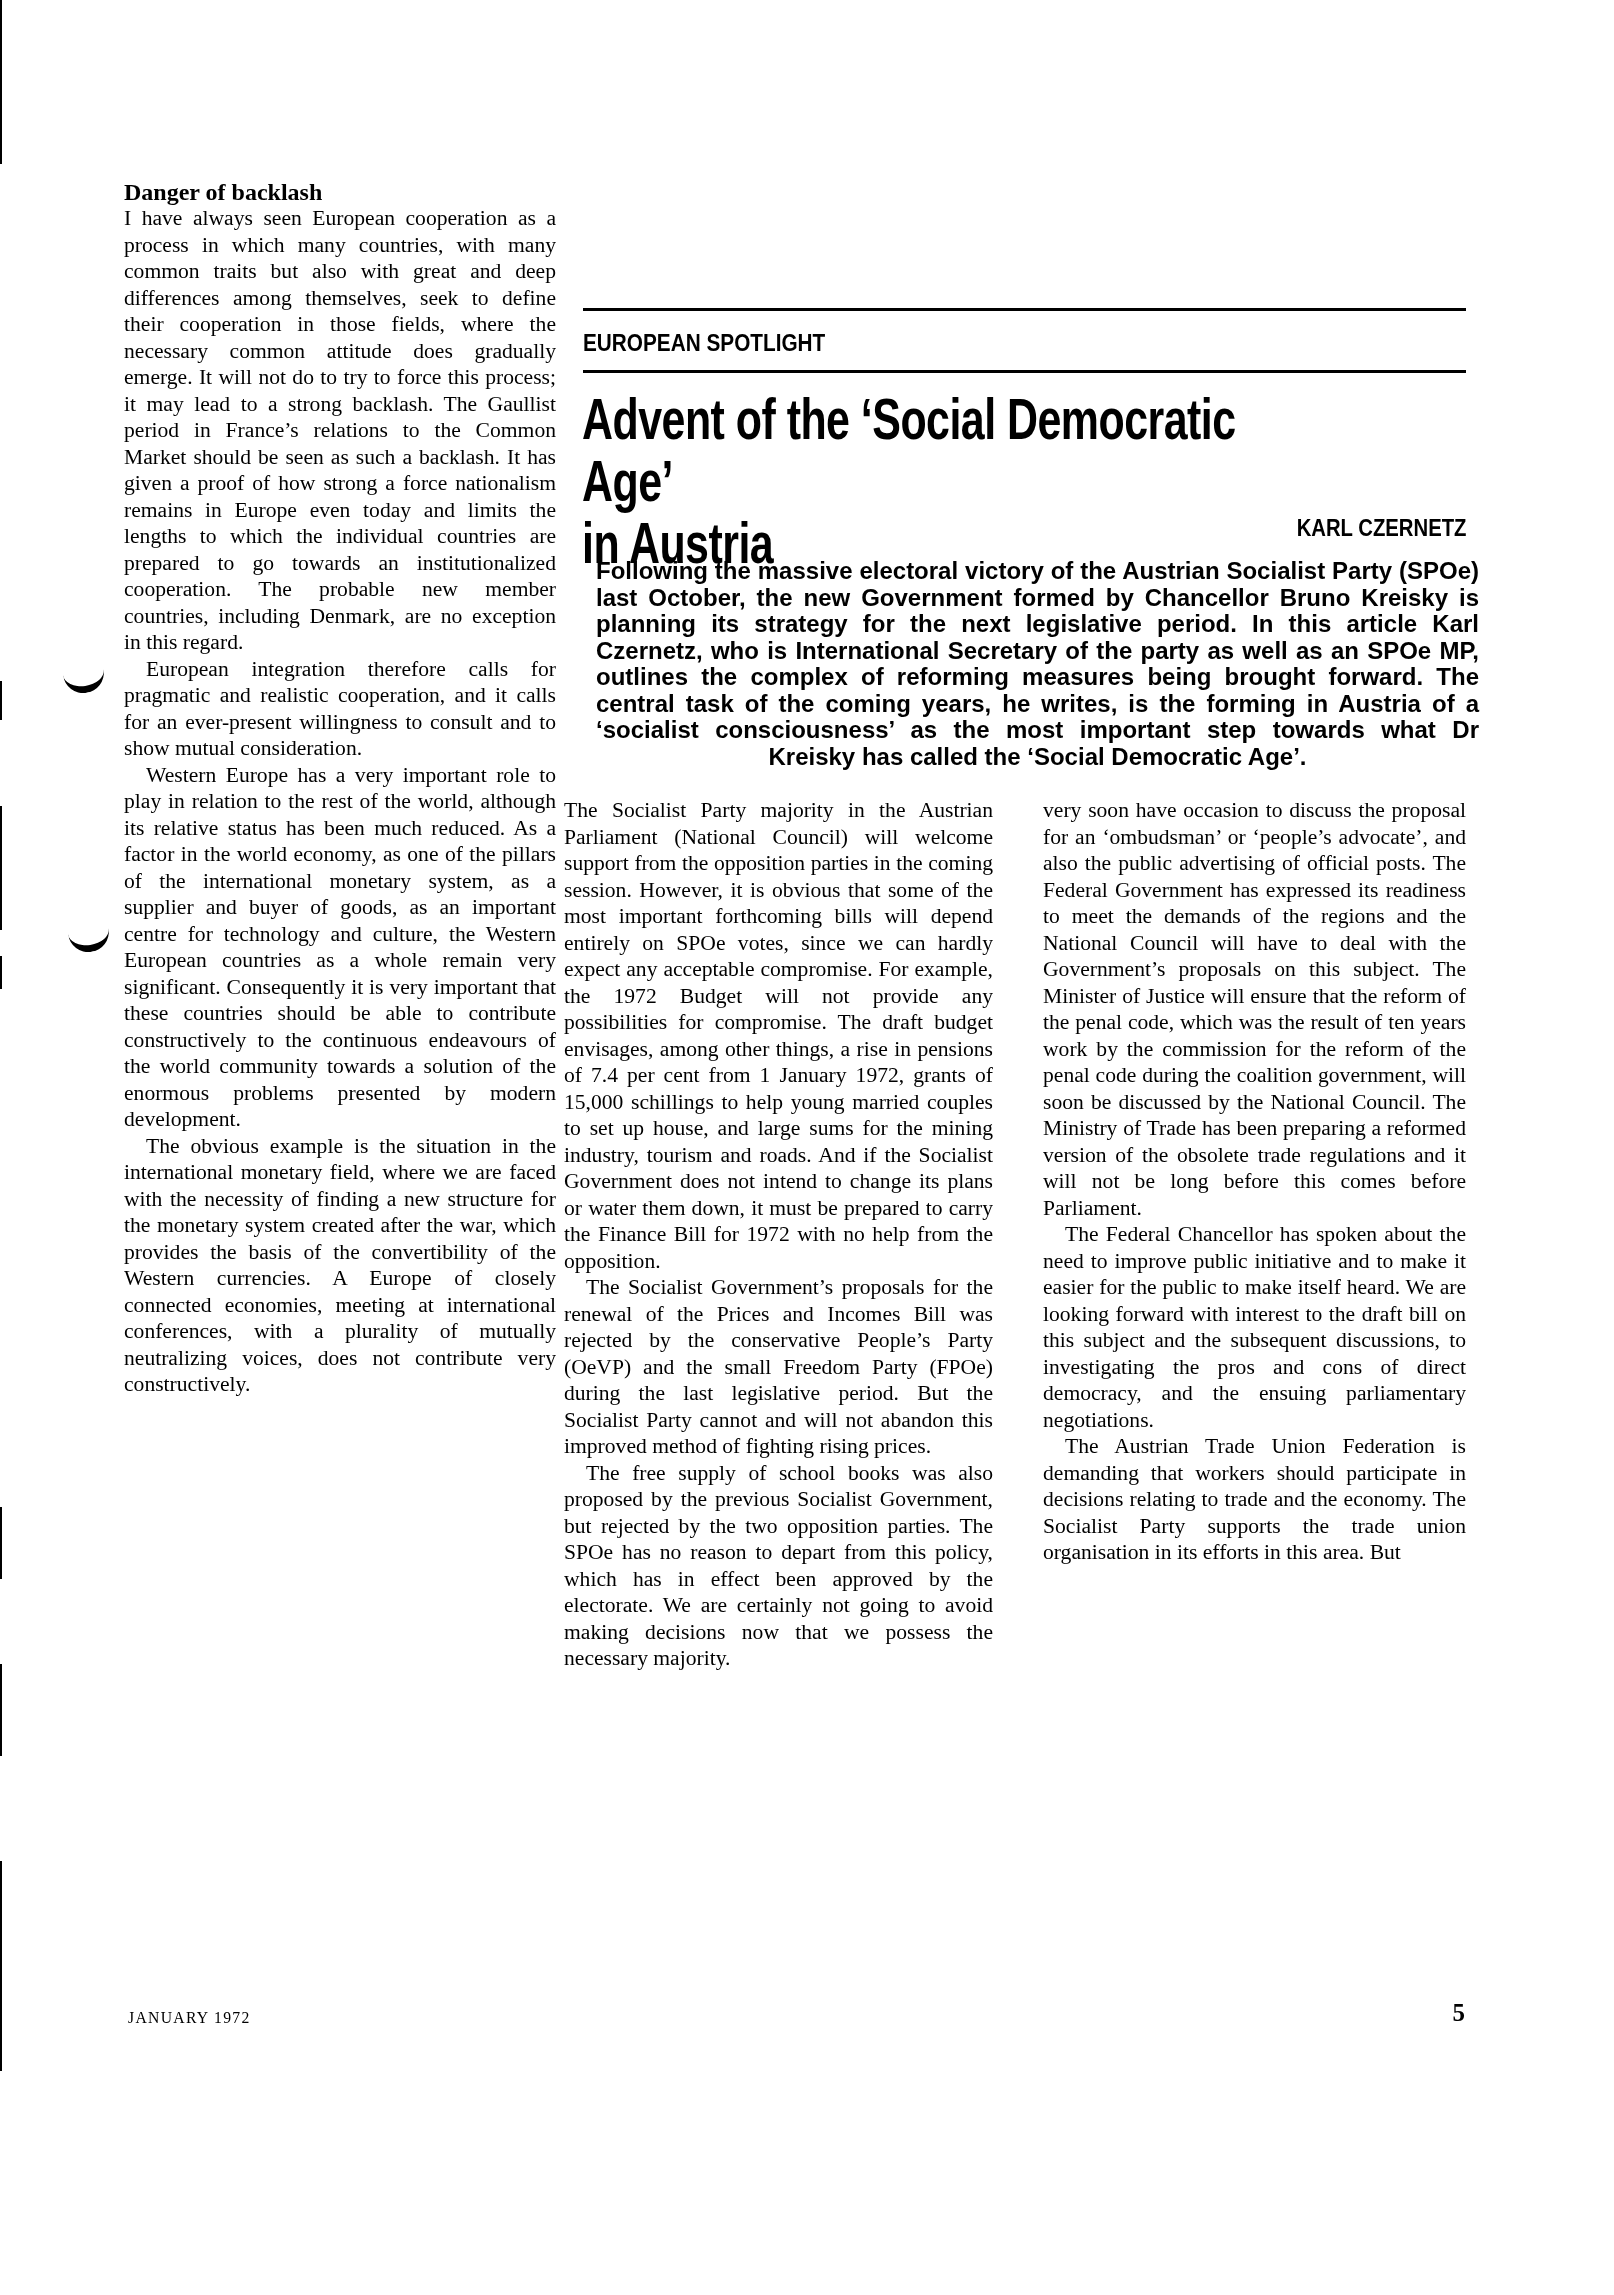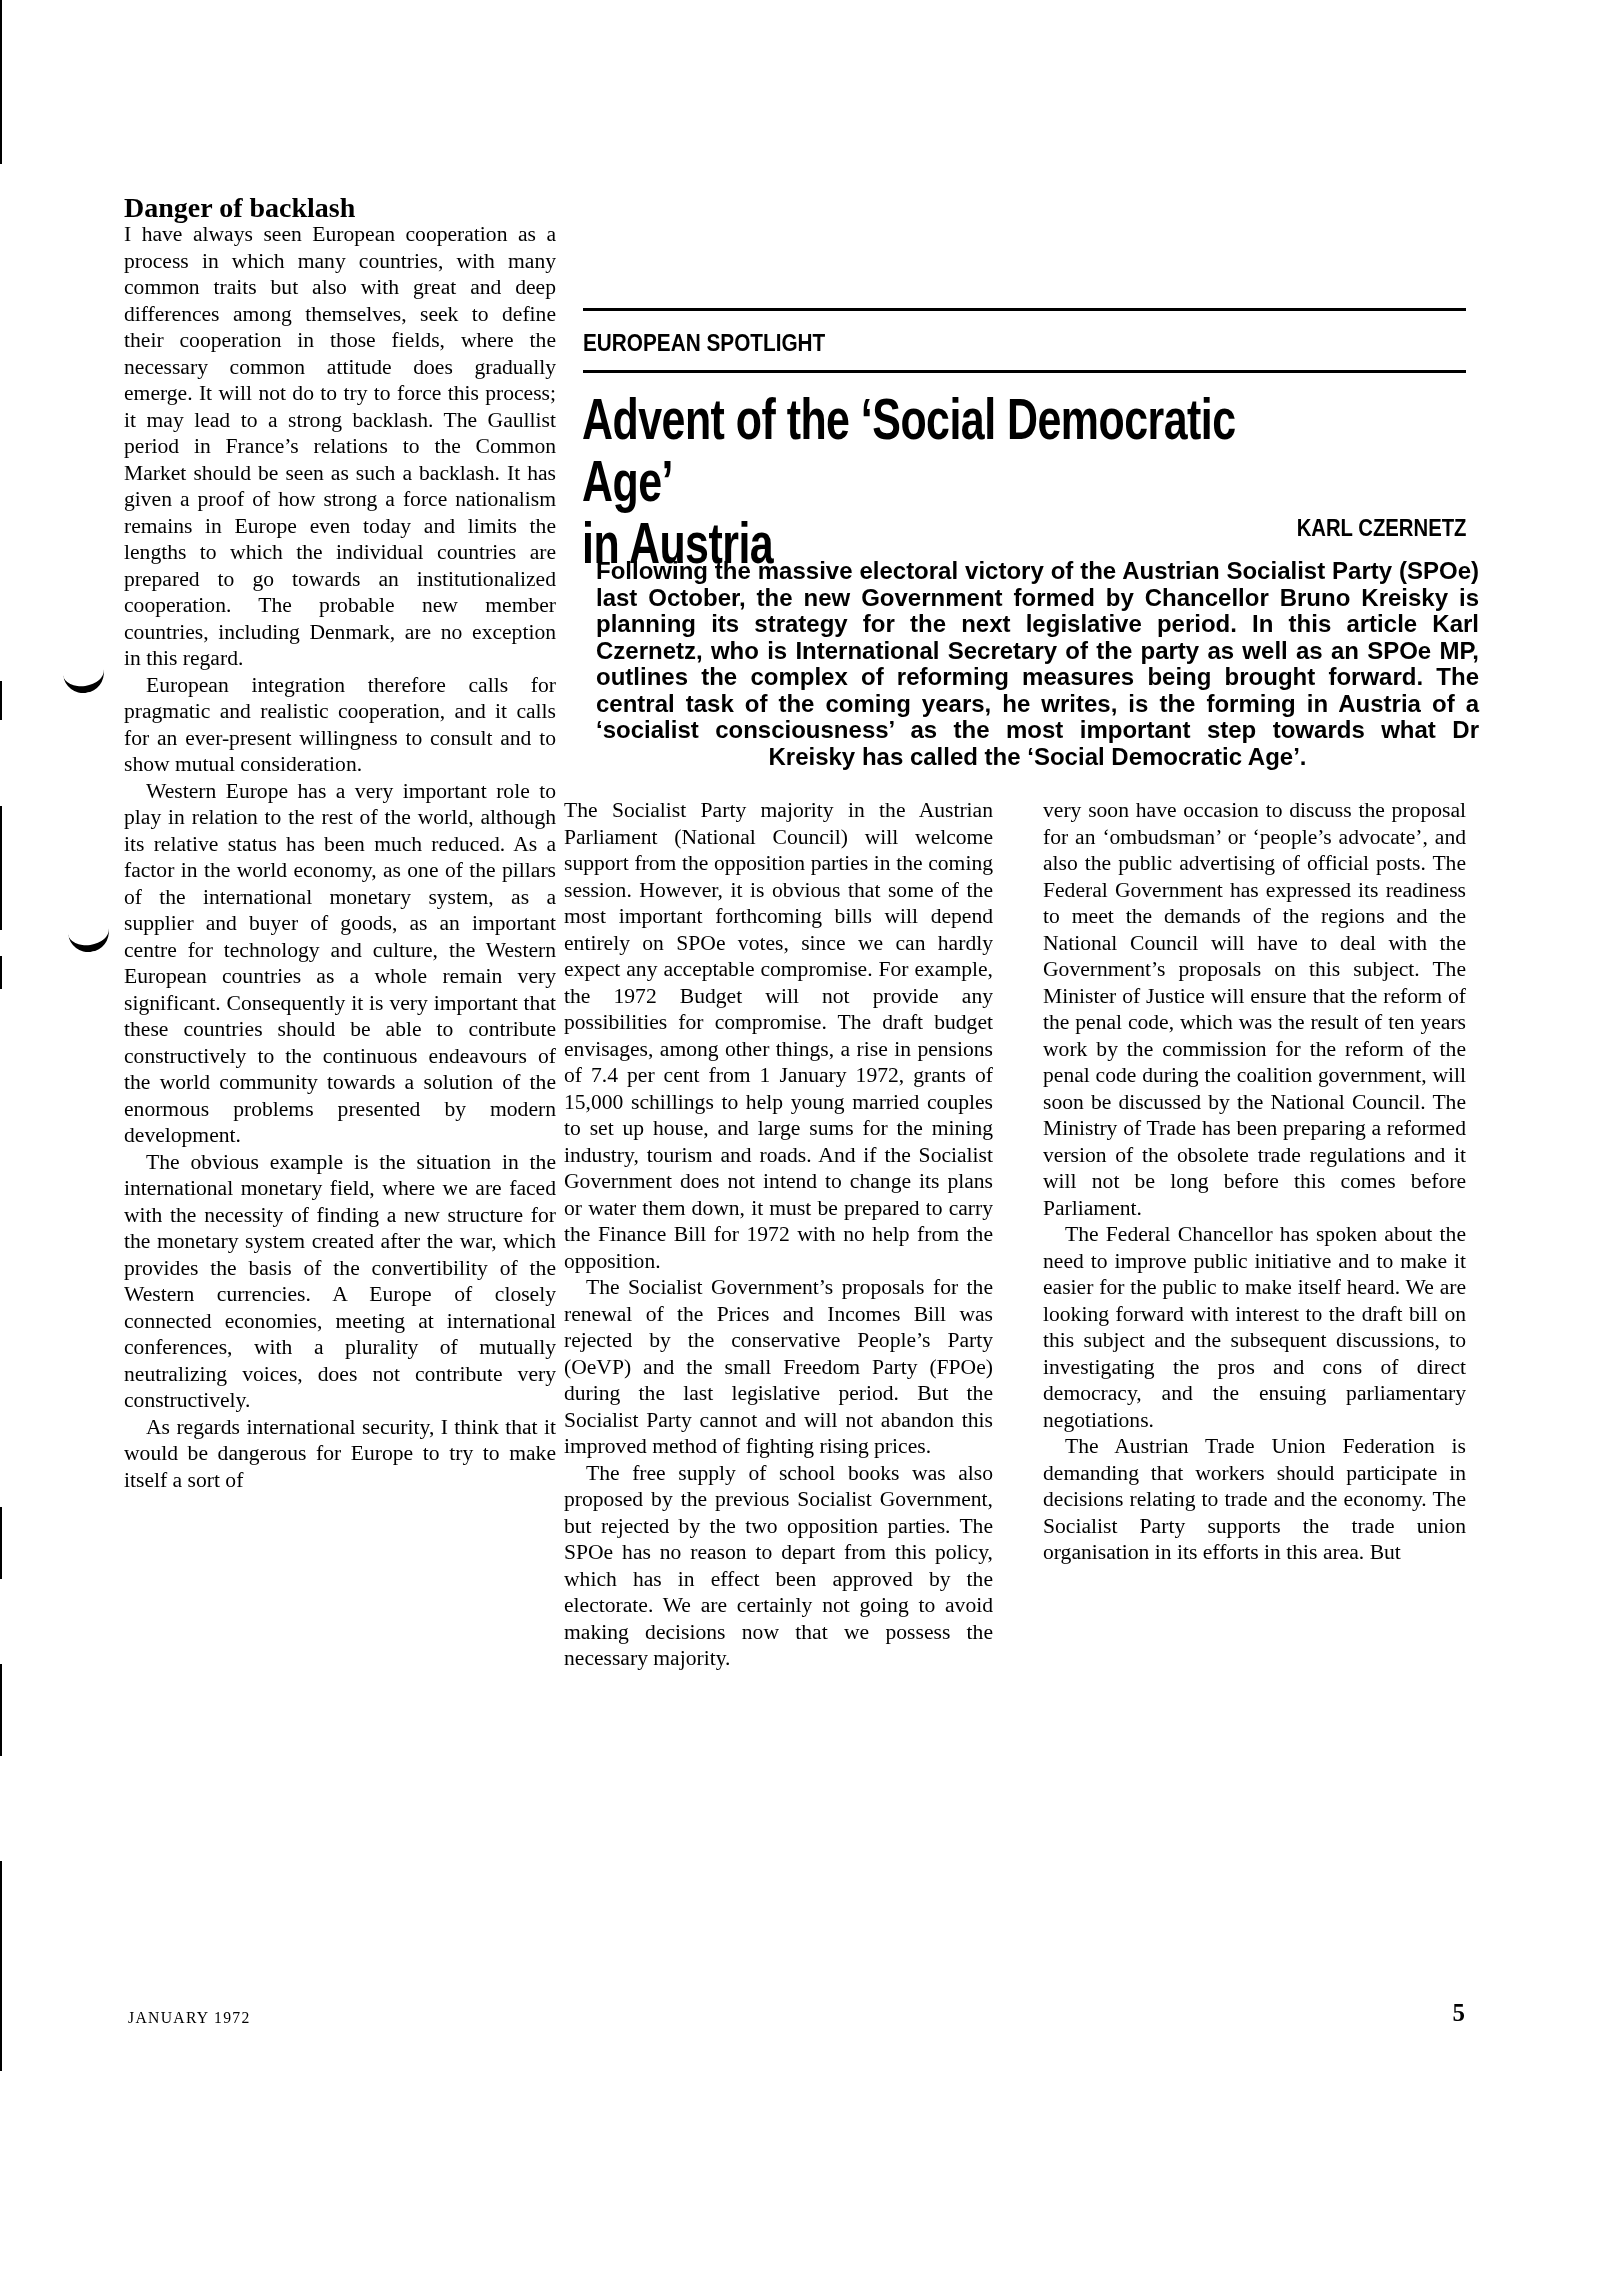--- a/index.html
+++ b/index.html
@@ -1,21 +1,21 @@
 <!DOCTYPE html>
 <html style="font-size:10.5px"><head>
 <meta charset="utf-8">
 <style>
   html, body { margin: 0; padding: 0; background: #ffffff; }
   body { width: 1614px; height: 2295px; position: relative; overflow: hidden; color: #000; }
   .page { position: absolute; inset: 0; }
   .col { position: absolute; font-family: "Liberation Serif", "DejaVu Serif", serif; font-size: 21.6px; line-height: 26.5px; text-align: justify; }
   .col p { margin: 0; text-indent: 0; }
   .col p.ind { text-indent: 22px; }
-  .col .sub { font-weight: bold; font-size: 28px; margin-top: 50px; line-height: 26px; }
+  .col .sub { font-weight: bold; font-size: 24px; margin-top: 34px; line-height: 26px; }
   #col1 { left: 124px; top: 145px; width: 432px; }
   #col2-top { left: 583px; top: 145px; width: 429px; }
   #col3-top { left: 1043px; top: 145px; width: 423px; }
   #col2-body { left: 564px; top: 797px; width: 429px; }
   #col3-body { left: 1043px; top: 797px; width: 423px; }
   .rule { position: absolute; left: 583px; width: 883px; height: 3.3px; background: #000; }
   #rule1 { top: 308px; }
   #rule2 { top: 370px; }
   .kicker { position: absolute; left: 583px; top: 330px; font-family: "Liberation Sans", "DejaVu Sans", sans-serif; font-weight: bold; font-size: 23.6px; letter-spacing: 0px; transform: scaleX(0.88); transform-origin: left top; }
   .headline { position: absolute; left: 582px; top: 388px; width: 917px; font-family: "Liberation Sans", "DejaVu Sans", sans-serif; font-weight: bold; font-size: 58px; line-height: 62px; transform: scaleX(0.74); transform-origin: left top; margin: 0; letter-spacing: -0.7px; }
@@ -40,21 +40,20 @@
   <div class="margin-mark" style="top:1861px;height:210px;"></div>
   <div class="binding-hole" style="left:64px;top:668px;"></div>
   <div class="binding-hole" style="left:69px;top:927px;"></div>
 
   <div class="col" id="col1">
     <p class="sub">Danger of backlash</p>
     <p>I have always seen European cooperation as a process in which many countries, with many common traits but also with great and deep differences among themselves, seek to define their cooperation in those fields, where the necessary common attitude does gradually emerge. It will not do to try to force this process; it may lead to a strong backlash. The Gaullist period in France’s relations to the Common Market should be seen as such a backlash. It has given a proof of how strong a force nationalism remains in Europe even today and limits the lengths to which the individual countries are prepared to go towards an institutionalized cooperation. The probable new member countries, including Denmark, are no exception in this regard.</p>
     <p class="ind">European integration therefore calls for pragmatic and realistic cooperation, and it calls for an ever-present willingness to consult and to show mutual consideration.</p>
     <p class="ind">Western Europe has a very important role to play in relation to the rest of the world, although its relative status has been much reduced. As a factor in the world economy, as one of the pillars of the international monetary system, as a supplier and buyer of goods, as an important centre for technology and culture, the Western European countries as a whole remain very significant. Consequently it is very important that these countries should be able to contribute constructively to the continuous endeavours of the world community towards a solution of the enormous problems presented by modern development.</p>
     <p class="ind">The obvious example is the situation in the international monetary field, where we are faced with the necessity of finding a new structure for the monetary system created after the war, which provides the basis of the convertibility of the Western currencies. A Europe of closely connected economies, meeting at international conferences, with a plurality of mutually neutralizing voices, does not contribute very constructively.</p>
-    <p class="ind">As regards international security, I think that it would be dangerous for Europe to try to make itself a sort of</p>
   </div>
 
 
   <div class="rule" id="rule1"></div>
   <div class="kicker">EUROPEAN SPOTLIGHT</div>
   <div class="rule" id="rule2"></div>
 
   <h1 class="headline">
     <span style="display:block;">Advent of the ‘Social Democratic Age’</span>
     <span style="display:block;">in Austria</span>

